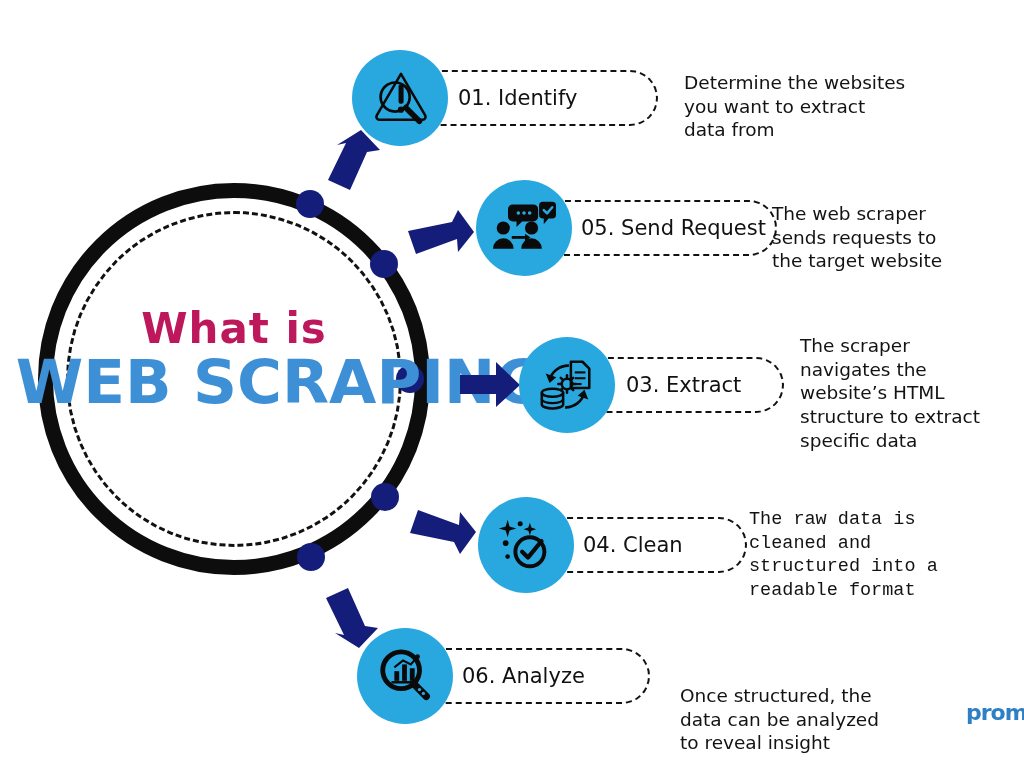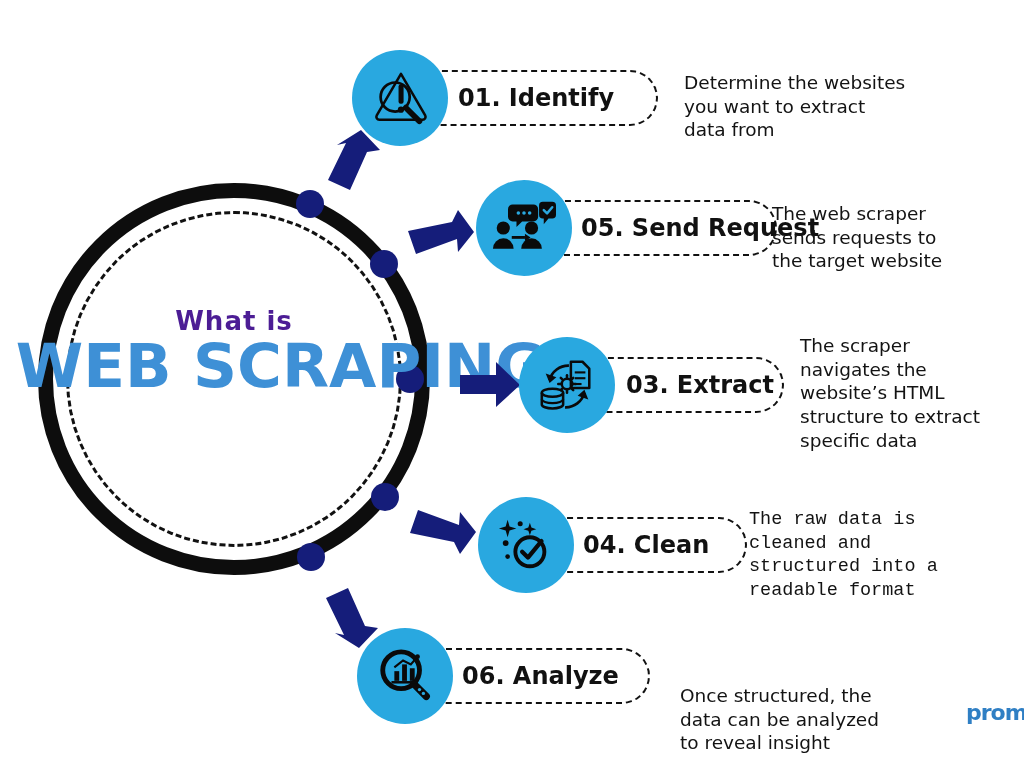--- a/index.html
+++ b/index.html
@@ -21,21 +21,21 @@
   }
   .node{
     position:absolute;width:28px;height:28px;border-radius:50%;background:#151d7a;
   }
   .center-text{
     position:absolute;left:-18px;top:125px;width:428px;text-align:center;
     pointer-events:none;
   }
   .t-small{
     font-family:"DejaVu Sans", sans-serif;
-    font-size:26px;font-weight:bold;color:#4c1d95;letter-spacing:1px;
+    font-size:42px;font-weight:bold;color:#be185d;letter-spacing:1px;
     line-height:1;
   }
   .t-big{
     font-family:"DejaVu Sans", sans-serif;
     font-size:60px;font-weight:bold;color:#3e90d6;line-height:1.08;
     transform:scaleX(1.02);
     white-space:nowrap;
   }
 
   
@@ -44,21 +44,21 @@
     position:absolute;border-radius:50%;background:#29a8e0;
     display:flex;align-items:center;justify-content:center;
   }
   .pill{
     position:absolute;border:2.5px dashed #111;box-sizing:border-box;
     display:flex;align-items:center;
     background:transparent;
   }
   .pill-label{
     font-family:"DejaVu Sans", sans-serif;
-    font-weight:bold;font-size:24px;color:#111;white-space:nowrap;
+    font-weight:normal;font-size:21px;color:#111;white-space:nowrap;
   }
   .desc{
     position:absolute;
     font-family:"DejaVu Sans", sans-serif;
     font-size:18.5px;color:#131313;line-height:1.28;
     white-space:pre-line;
   }
 
   
   .arrow{position:absolute;}

